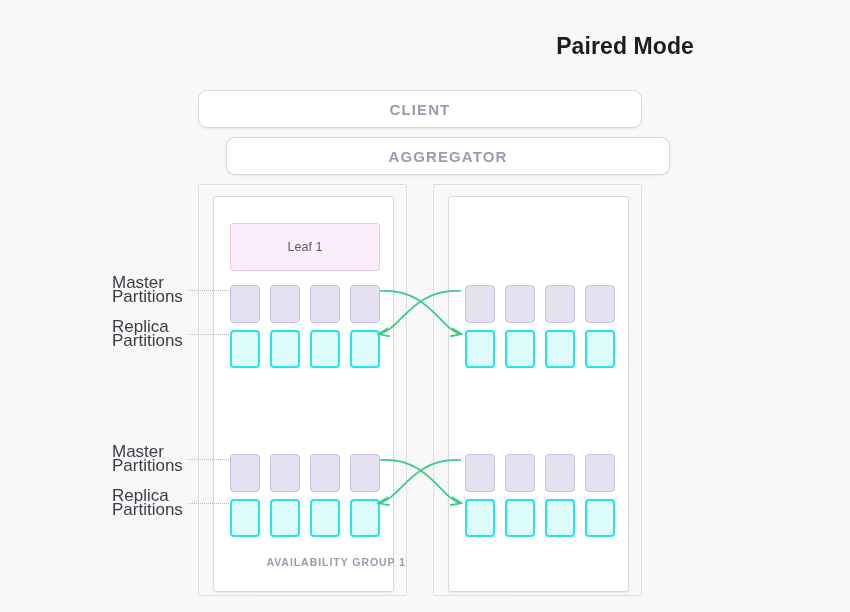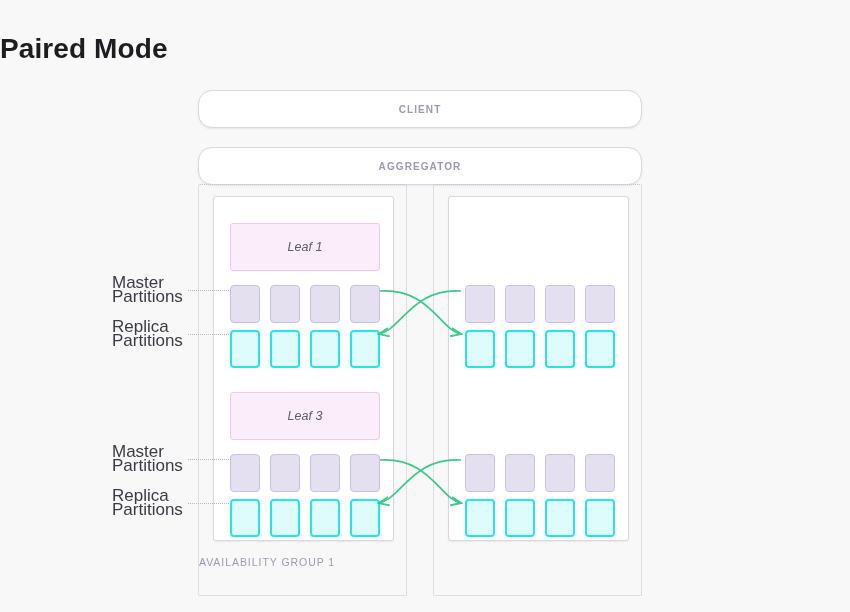--- a/index.html
+++ b/index.html
@@ -15,83 +15,82 @@
     width: 850px;
     height: 612px;
     background: #f8f8f8;
   }
 
   
   #page-title {
     position: absolute;
     left: 0; top: 33px;
     width: 694px;
-    text-align: left;
-    font-size: 28px;
+    text-align: right;
+    font-size: 23px;
     font-weight: bold;
     color: #1c1c21;
     letter-spacing: 0.1px;
   }
 
   
   .topbar {
     position: absolute;
     left: 198px;
     width: 444px;
     height: 38px;
     background: #ffffff;
     border: 1px solid #d8d8de;
-    border-radius: 14px;
+    border-radius: 9px;
     box-shadow: 0 1px 2px rgba(60,60,80,0.09);
     display: flex;
     align-items: center;
     justify-content: center;
-    font-size: 10px;
+    font-size: 15px;
     font-weight: bold;
     letter-spacing: 1.1px;
     color: #9b9bb0;
   }
   #client-box { top: 90px; }
-  #aggregator-box { top: 147px; }
+  #aggregator-box { top: 137px; margin-left: 28px; }
 
   
   .ag-group {
     position: absolute;
     top: 184px;
     width: 209px;
     height: 412px;
     border: 1px dotted #c3c3cc;
     border-radius: 2px;
   }
   #ag-group-1 { left: 198px; }
   #ag-group-2 { left: 433px; }
 
   .ag-label {
     position: absolute;
     left: 0; bottom: 27px;
     width: 100%;
-    text-align: left;
+    text-align: right;
     font-size: 10.5px;
-    font-weight: normal;
+    font-weight: bold;
     letter-spacing: 0.95px;
     color: #9b9bb0;
   }
 
   
   .leaf-container {
     position: absolute;
     left: 14px;
     top: 11px;
     width: 181px;
-    height: 345px;
+    height: 396px;
     background: #ffffff;
     border: 1px solid #d8d8de;
     border-radius: 3px;
     box-shadow: 0 1px 2px rgba(60,60,80,0.07);
-    font-style: italic;
   }
 
   
   .leaf-box {
     position: absolute;
     left: 16px;
     width: 150px;
     height: 48px;
     background: #fbeefa;
     border: 1px solid #f0c8ea;
@@ -194,23 +193,20 @@
         <div class="partition master"></div>
         <div class="partition master"></div>
       </div>
       <div class="part-row r-upper">
         <div class="partition replica"></div>
         <div class="partition replica"></div>
         <div class="partition replica"></div>
         <div class="partition replica"></div>
       </div>
 
-      <div class="leaf-box lower">
-        <span>Leaf 3</span>
-      </div>
       <div class="part-row m-lower">
         <div class="partition master"></div>
         <div class="partition master"></div>
         <div class="partition master"></div>
         <div class="partition master"></div>
       </div>
       <div class="part-row r-lower">
         <div class="partition replica"></div>
         <div class="partition replica"></div>
         <div class="partition replica"></div>

